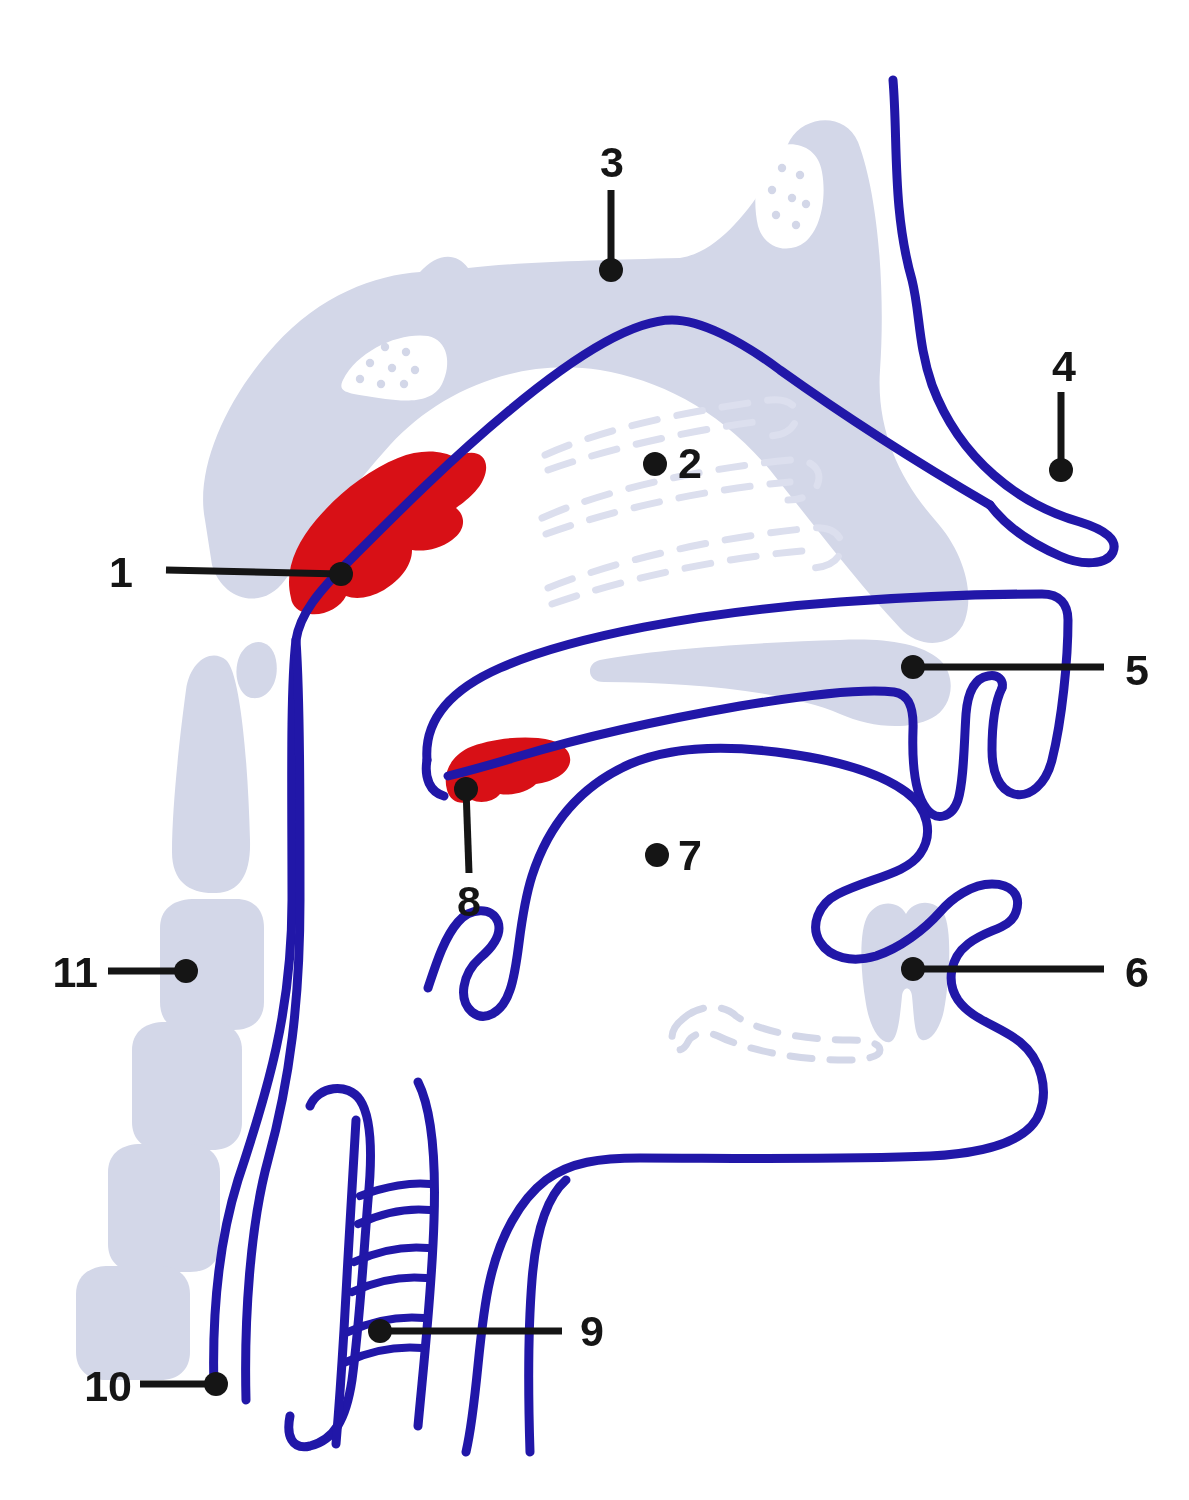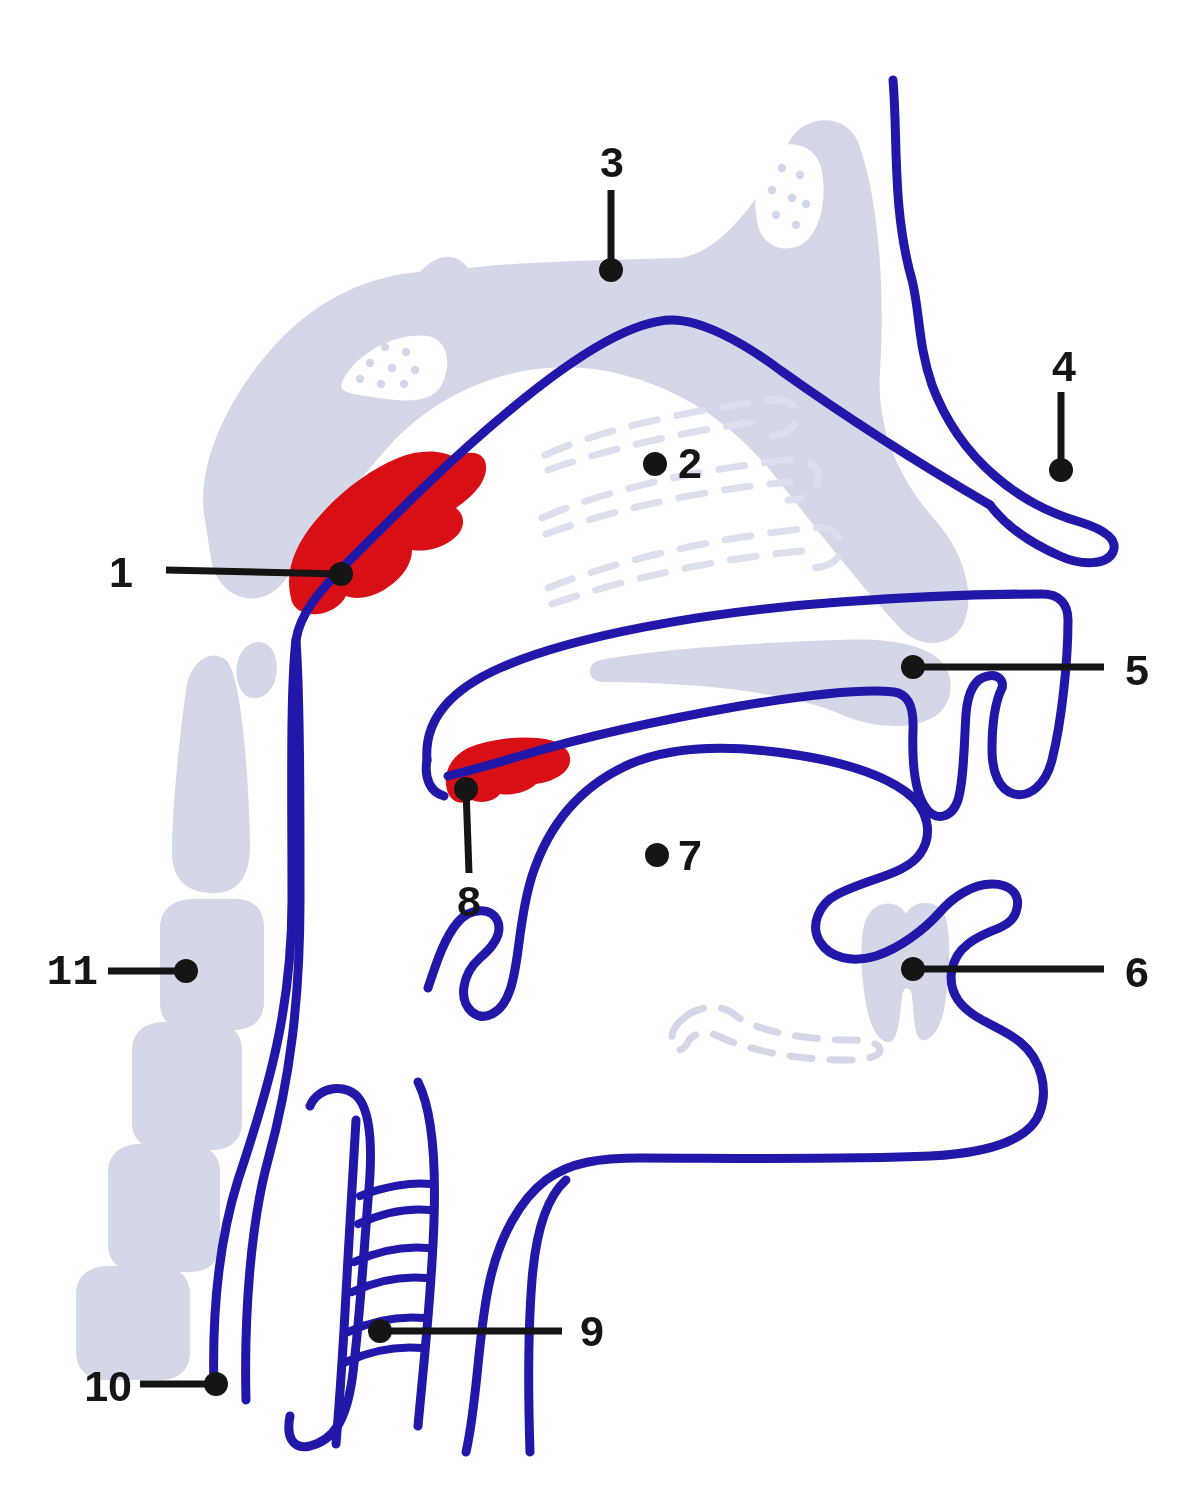--- a/index.html
+++ b/index.html
@@ -375,16 +375,16 @@
       <div class="label-text right" style="left: 133px; top: 572px;">1</div>
       <div class="label-text left" style="left: 678px; top: 463px;">2</div>
       <div class="label-text left" style="left: 612px; top: 162px; transform: translate(-50%, -50%);">3</div>
       <div class="label-text left" style="left: 1064px; top: 366px; transform: translate(-50%, -50%);">4</div>
       <div class="label-text left" style="left: 1125px; top: 670px;">5</div>
       <div class="label-text left" style="left: 1125px; top: 972px;">6</div>
       <div class="label-text left" style="left: 678px; top: 855px;">7</div>
       <div class="label-text left" style="left: 469px; top: 901px; transform: translate(-50%, -50%);">8</div>
       <div class="label-text left" style="left: 580px; top: 1331px;">9</div>
       <div class="label-text right" style="left: 132px; top: 1386px; text-align: right;">10</div>
-      <div class="label-text right" style="left: 98px; top: 972px; font-family: Liberation Mono, monospace;">11</div>
+      <div class="label-text right" style="left: 98px; top: 972px;">11</div>
     </div>
 
 </div>
 
 </body></html>

